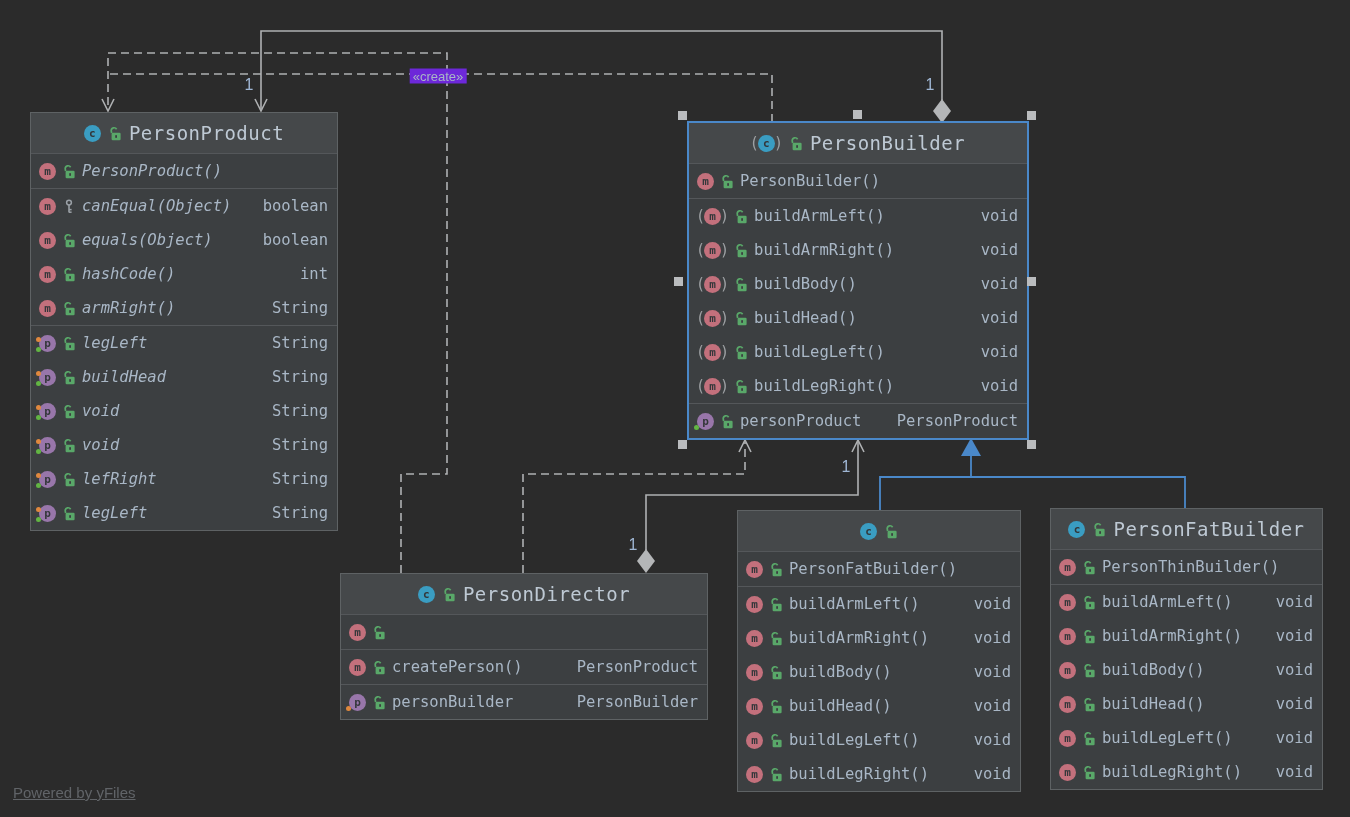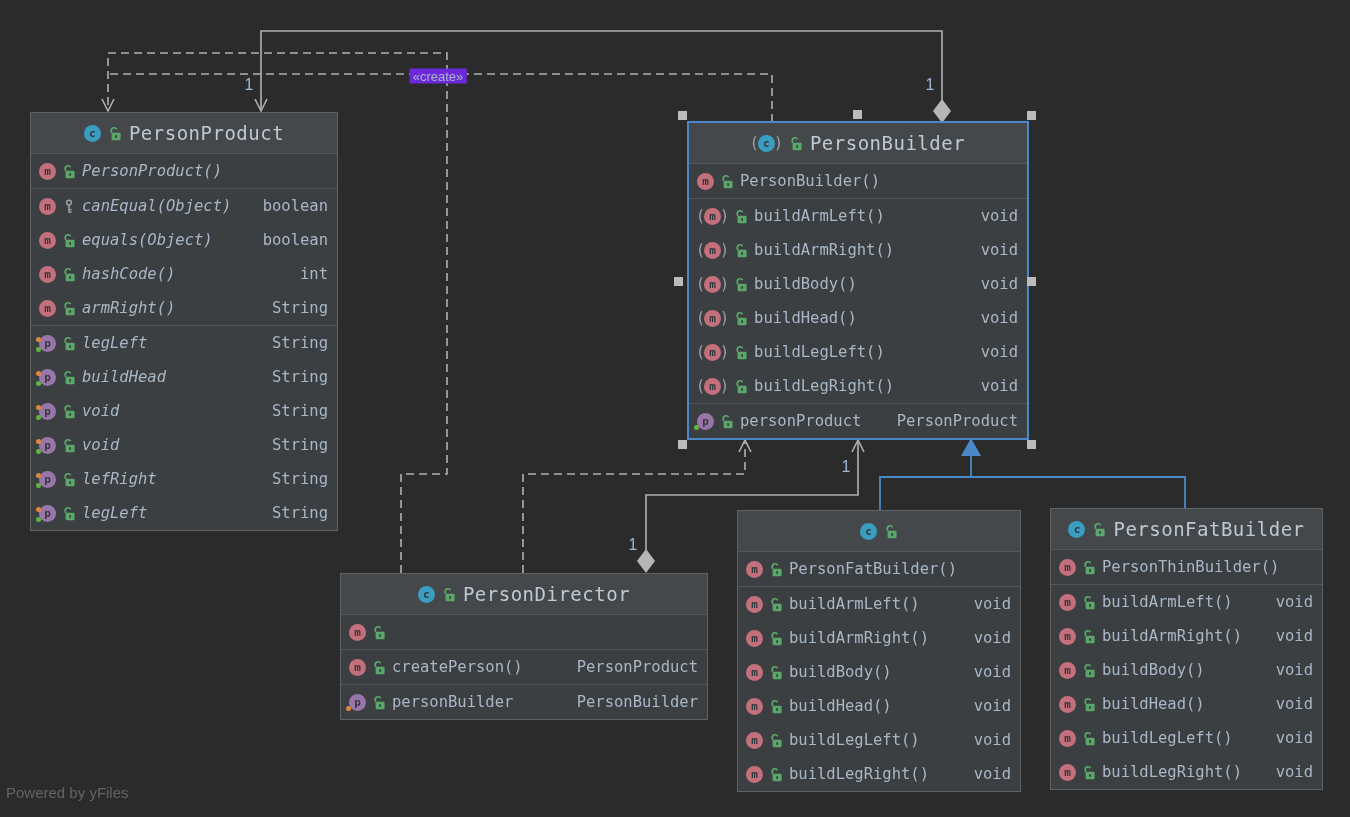--- a/index.html
+++ b/index.html
@@ -40,22 +40,22 @@
   .iconwrap{display:inline-flex;align-items:center;flex:none;}
   .dot{position:absolute;width:5px;height:5px;border-radius:50%;left:-3px;}
   .dot.orange{background:#e0883e;}
   .dot.green{background:#62b543;}
   .dot.top{top:2px;} .dot.bottom{bottom:0px;}
   .locksvg{flex:none;display:inline-flex;}
 
   .edge-label{position:absolute;transform:translate(-50%,-50%);z-index:5;
               color:#9fb6d4;font:16px "Liberation Sans",sans-serif;}
   .edge-label.stereotype{background:#6d28d9;padding:0 3px;color:#a9b7c6;font-size:13px;text-align:right;}
-  #watermark{position:absolute;left:6px;top:784px;color:#616468;
-             font:15px "Liberation Sans",sans-serif;z-index:4;}
+  #watermark{position:absolute;left:13px;top:784px;color:#616468;
+             font:15px "Liberation Sans",sans-serif;z-index:4;text-decoration:underline;}
 </style>
 </head>
 <body>
 
 <div id="stage">
 
   <svg id="edges" class="layer" width="1350" height="817">
 
     <g>
       <path class="edge-dash" d="M401,573 L401,474 L447,474 L447,53 L108,53 L108,109"></path>

